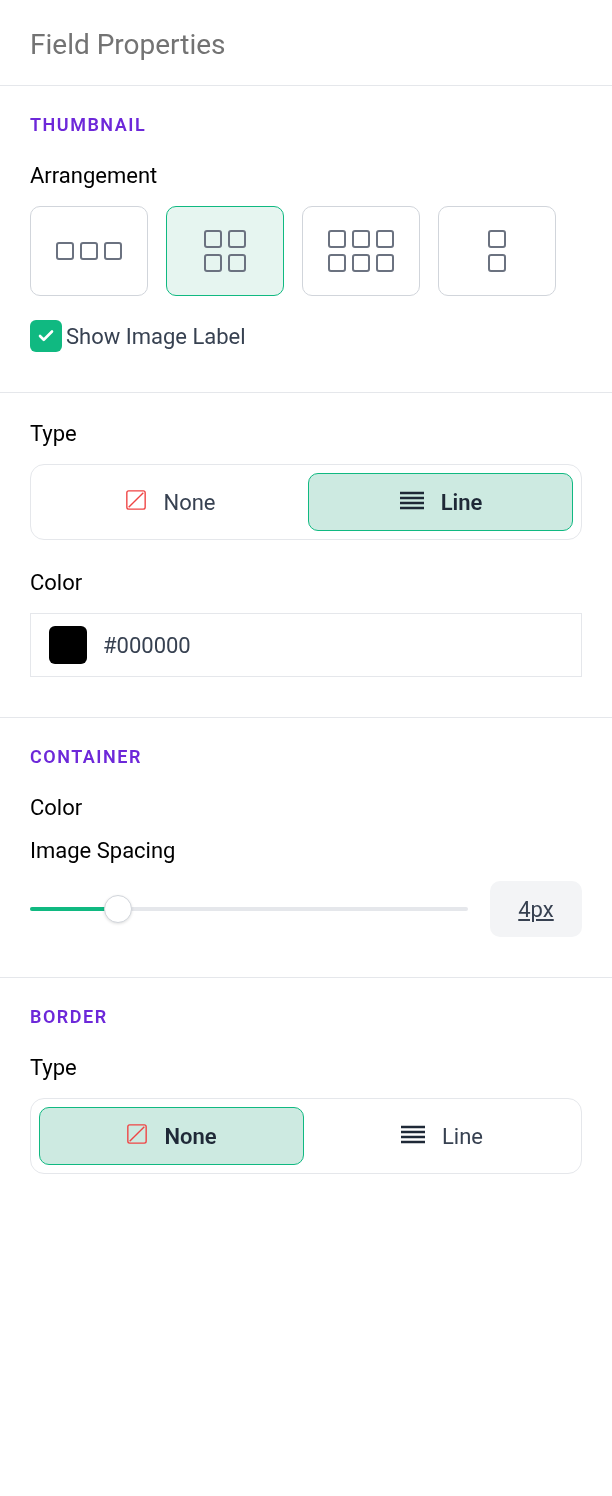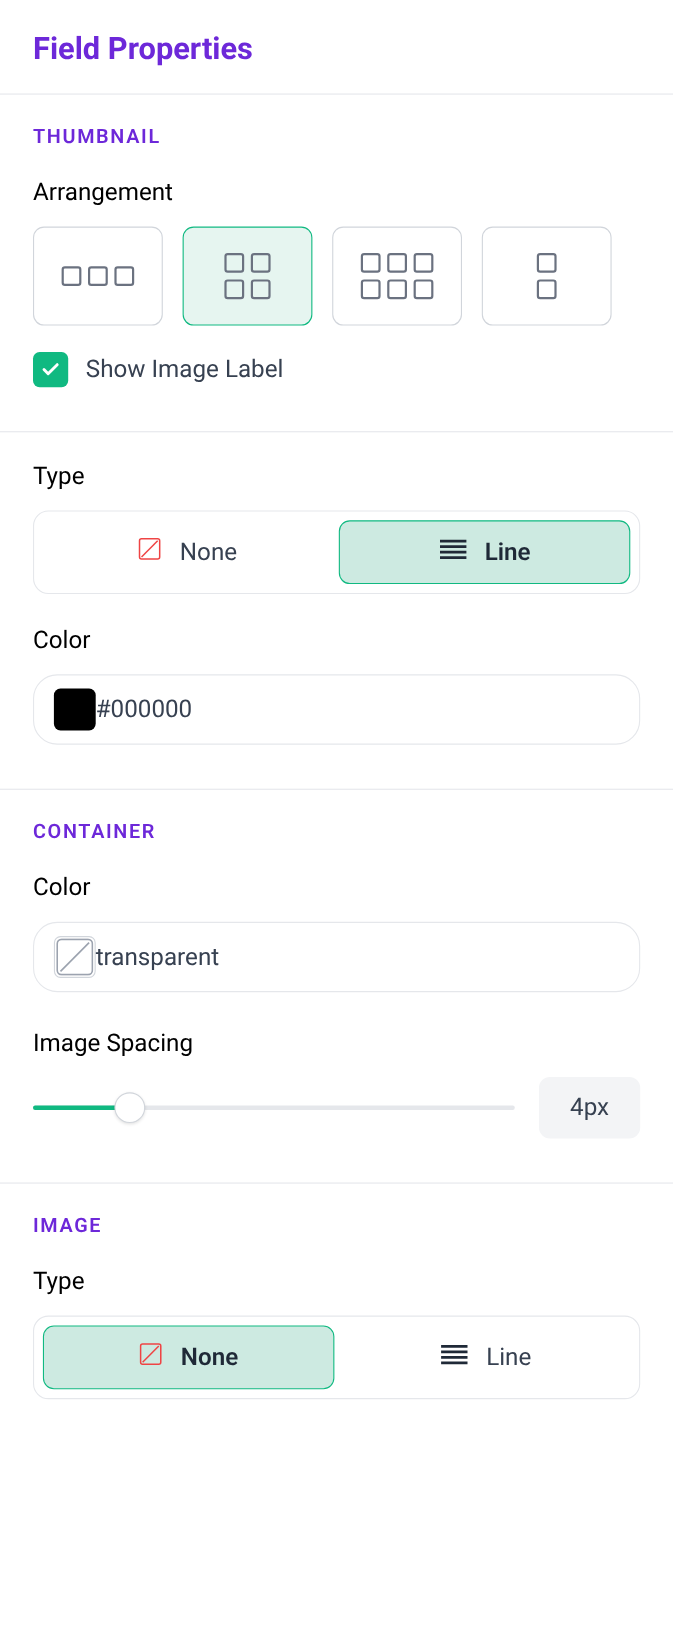--- a/index.html
+++ b/index.html
@@ -6,23 +6,23 @@
   html, body {
     margin: 0;
     padding: 0;
     font-family: -apple-system, BlinkMacSystemFont, "Segoe UI", Roboto, Helvetica, Arial, sans-serif;
     background: #ffffff;
     color: #1f2937;
     width: 612px;
   }
   .panel-title {
     font-size: 28px;
-    font-weight: 700;
+    font-weight: 400;
     padding: 28px 30px 24px 30px;
-    color: #6d28d9;
+    color: #737373;
   }
   .section {
     padding: 28px 30px 40px 30px;
     border-top: 1px solid #e5e7eb;
   }
   .section-header {
     font-size: 18px;
     font-weight: 600;
     letter-spacing: 1.5px;
     color: #6d28d9;
@@ -60,21 +60,21 @@
   }
   .mini-sq {
     width: 18px;
     height: 18px;
     border: 2px solid #6b7280;
     border-radius: 3px;
   }
   .checkbox-row {
     display: flex;
     align-items: center;
-    gap: 16px;
+    gap: 4px;
   }
   .checkbox-box {
     width: 32px;
     height: 32px;
     background: #10b981;
     border-radius: 6px;
     display: flex;
     align-items: center;
     justify-content: center;
   }
@@ -105,23 +105,23 @@
   }
   .segment.selected {
     background: #cdeae1;
     border: 1px solid #10b981;
     font-weight: 600;
     color: #1f2937;
   }
   .color-field {
     display: flex;
     align-items: center;
-    gap: 0;
+    gap: 16px;
     border: 1px solid #e5e7eb;
-    border-radius: 22px;
+    border-radius: 0;
     padding: 12px 18px;
     height: 64px;
   }
   .color-swatch {
     width: 38px;
     height: 38px;
     border-radius: 6px;
     border: 1px solid #d1d5db;
     display: flex;
     align-items: center;
@@ -170,20 +170,21 @@
   .slider-value {
     min-width: 92px;
     height: 56px;
     background: #f3f4f6;
     border-radius: 10px;
     display: flex;
     align-items: center;
     justify-content: center;
     font-size: 22px;
     color: #374151;
+    text-decoration: underline;
   }
 </style>
 </head>
 <body>
 
 <div class="panel-title">Field Properties</div>
 
 <div class="section">
   <div class="section-header">THUMBNAIL</div>
   <div class="field-label">Arrangement</div>
@@ -262,43 +263,34 @@
   <div class="color-field">
     <div class="color-swatch" style="background:#000000;border:none"></div>
     <div class="color-text">#000000</div>
   </div>
 </div>
 
 <div class="section">
   <div class="section-header">CONTAINER</div>
 
   <div class="field-label">Color</div>
-  <div class="color-field" style="margin-bottom:34px;">
-    <div class="color-swatch">
-      <svg width="34" height="34" viewBox="0 0 34 34">
-          <rect x="1" y="1" width="32" height="32" fill="none" stroke="#9ca3af" stroke-width="1.5" rx="4"></rect>
-          <line x1="4" y1="30" x2="30" y2="4" stroke="#9ca3af" stroke-width="1.5"></line>
-        </svg>
-    </div>
-    <div class="color-text">transparent</div>
-  </div>
 
   <div class="field-label">Image Spacing</div>
   <div class="slider-row">
     <div class="slider-wrap">
       <div class="slider-track"></div>
       <div class="slider-fill" id="slider-fill" style="width: 20%;"></div>
       <div class="slider-thumb" id="slider-thumb" style="left: 20%;"></div>
     </div>
     <div class="slider-value">4px</div>
   </div>
 </div>
 
 <div class="section" style="padding-bottom:12px;">
-  <div class="section-header">IMAGE</div>
+  <div class="section-header">BORDER</div>
 
   <div class="field-label">Type</div>
   <div class="segmented" style="margin-bottom:4px;">
     <div class="segment selected">
       <span>
         <svg width="22" height="22" viewBox="0 0 24 24" fill="none">
             <rect x="2" y="2" width="20" height="20" stroke="#ef4444" stroke-width="1.5" rx="2"></rect>
             <line x1="4" y1="20" x2="20" y2="4" stroke="#ef4444" stroke-width="1.5"></line>
           </svg>
       </span>

